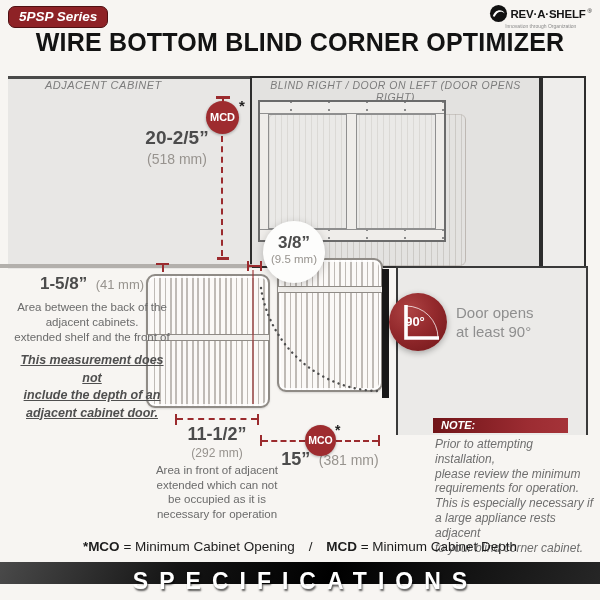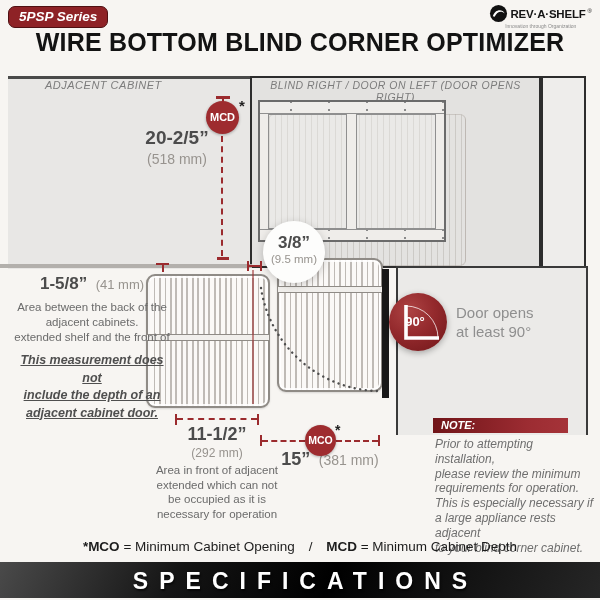--- a/index.html
+++ b/index.html
@@ -87,21 +87,21 @@
   
   .note-bar{left:433px;top:418px;width:135px;height:15px;z-index:6;
     background:linear-gradient(90deg,#701418 0%,#9c2c32 70%,#a53339 100%);
     color:#fff;font-style:italic;font-weight:bold;font-size:11px;line-height:15px;padding-left:8px;box-sizing:border-box;}
   .note-text{left:435px;top:437px;width:160px;font-style:italic;font-size:12px;color:#6e6e6e;line-height:14.8px;z-index:6;}
 
   
   .legend{left:0;top:539px;width:600px;text-align:center;font-size:13.5px;color:#1d1d1d;z-index:9;}
   .legend b{font-weight:bold;}
   .legend .sep{margin:0 10px;}
-  .spec-bar{left:0;top:562px;width:600px;height:36px;z-index:9;color:#fff;text-align:center;
+  .spec-bar{left:0;top:562px;width:600px;height:22px;z-index:9;color:#fff;text-align:center;
     background:linear-gradient(115deg,#4a4a4a 0%,#141414 30%,#000 55%,#262626 100%);
     font-size:23px;font-weight:bold;letter-spacing:11px;line-height:38px;padding-left:11px;box-sizing:border-box;
     text-shadow:1px 2px 2px rgba(0,0,0,.65);}
 </style>
 </head>
 <body>
 
 <div id="sheet">
 
   <div class="abs series-badge">5PSP Series</div>

